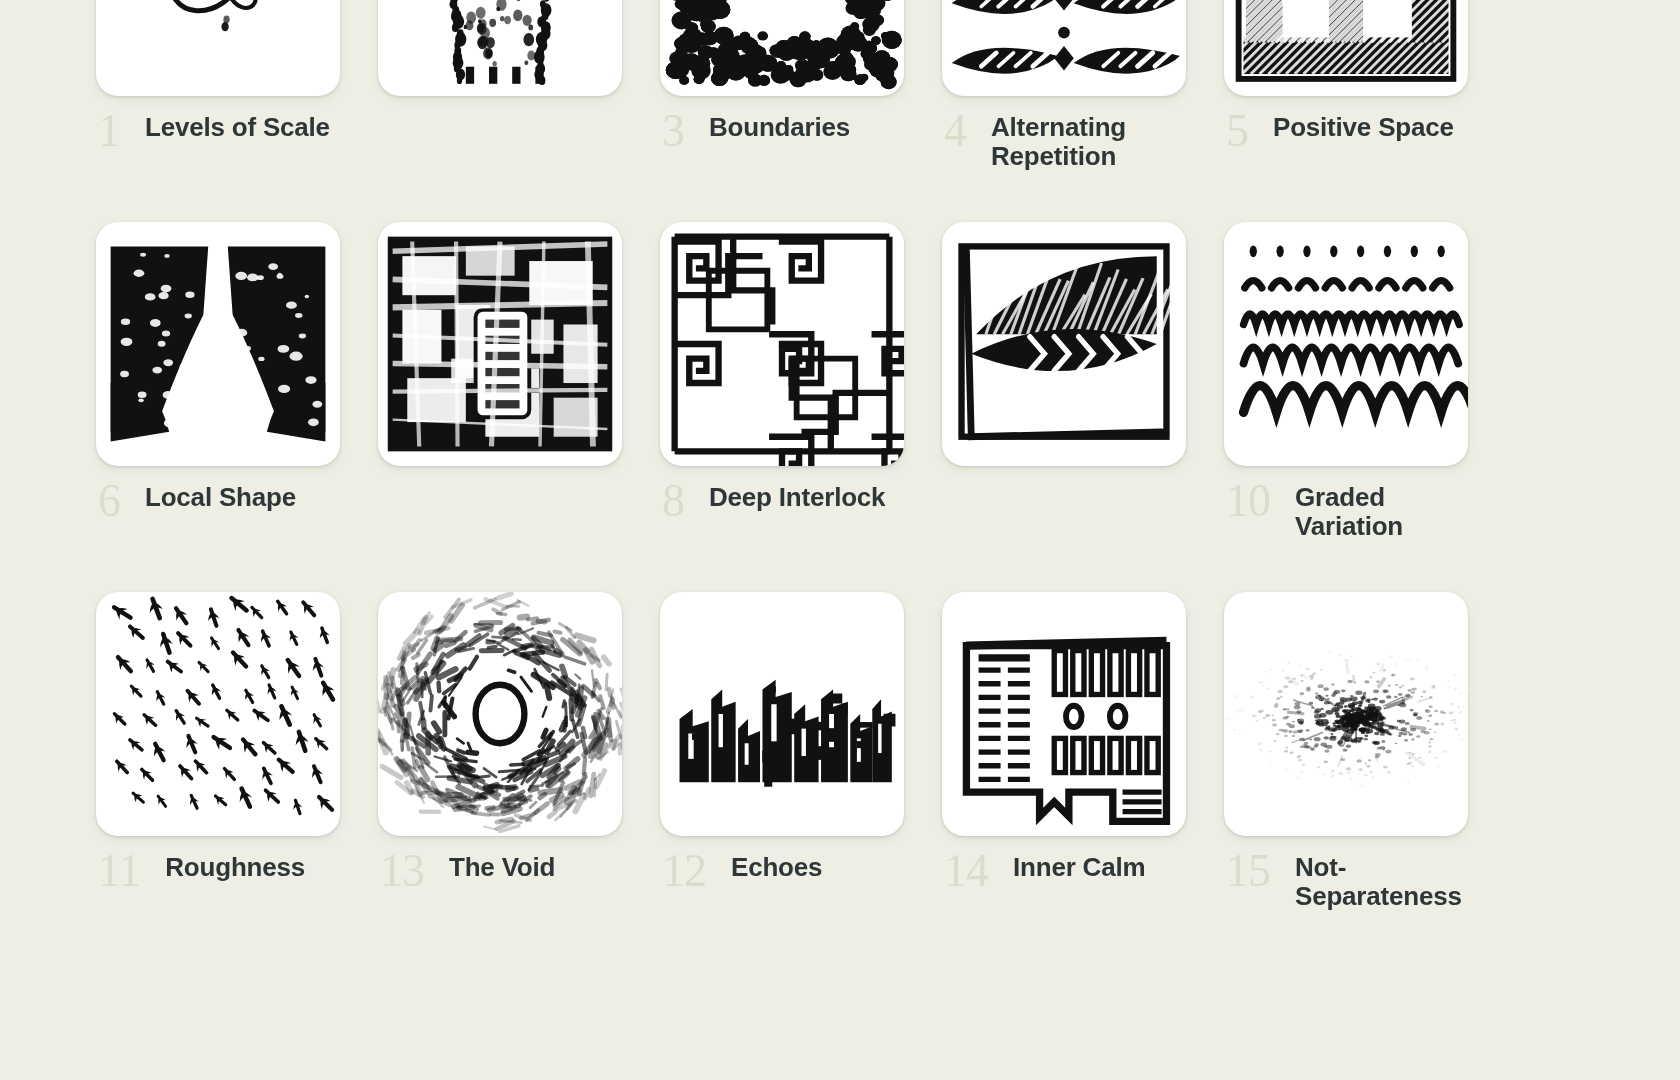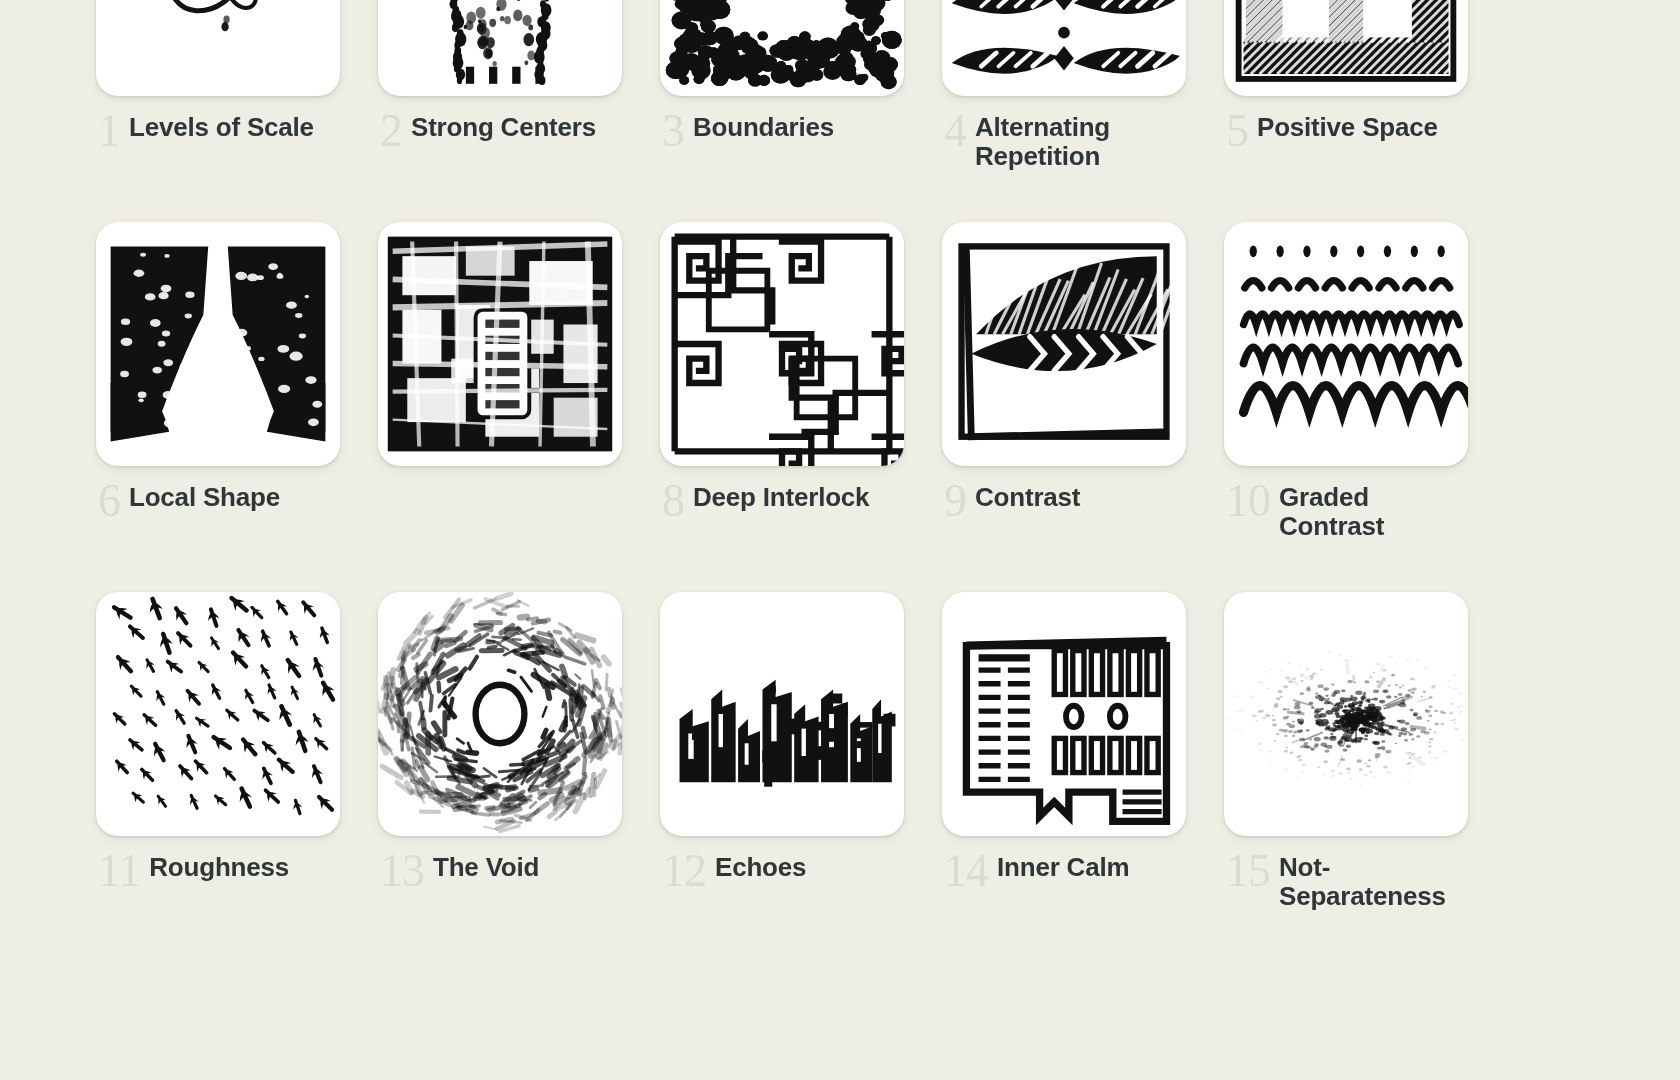--- a/index.html
+++ b/index.html
@@ -41,21 +41,21 @@
     overflow: hidden;
     position: relative;
     flex: 0 0 auto;
   }
   .card svg { display:block; width:100%; height:100%; }
 
   .caption {
     margin-top: 14px;
     display: flex;
     align-items: flex-start;
-    gap: 9px;
+    gap: 25px;
     width: 244px;
     padding-left: 2px;
   }
   .num {
     font-family: "Liberation Serif", serif;
     font-size: 46px;
     line-height: 0.82;
     color: #dcdccd;
     font-weight: 400;
     letter-spacing: -1px;
@@ -307,24 +307,20 @@
           <ellipse cx="49.0" cy="51.8" rx="1.3" ry="1.6" fill="#111111" opacity="0.80"></ellipse>
           <ellipse cx="62.0" cy="45.0" rx="1.6" ry="2.0" fill="#111111" opacity="0.91"></ellipse>
           <ellipse cx="60.8" cy="86.4" rx="0.8" ry="1.0" fill="#111111" opacity="0.81"></ellipse>
           <ellipse cx="42.2" cy="28.2" rx="0.8" ry="1.0" fill="#111111" opacity="0.71"></ellipse>
           <ellipse cx="50.9" cy="68.3" rx="0.9" ry="1.1" fill="#111111" opacity="0.71"></ellipse>
           <rect x="36" y="88" width="3.4" height="7" fill="#111111"></rect>
           <rect x="45.5" y="88" width="3.4" height="7" fill="#111111"></rect>
           <rect x="55" y="88" width="3.4" height="7" fill="#111111"></rect>
           <rect x="64.5" y="88" width="3.4" height="7" fill="#111111"></rect>
         </svg>
-      </div>
-      <div class="caption">
-        <span class="num">2</span>
-        <span class="label">Strong Centers</span>
       </div>
     </div>
     <div class="cell">
       <div class="card">
         <svg viewBox="0 0 100 100" preserveAspectRatio="xMidYMid meet">
           <g fill="#111111">
             <ellipse cx="92.9" cy="32.3" rx="3.7" ry="3.3"></ellipse>
             <ellipse cx="17.2" cy="85.7" rx="2.7" ry="2.4"></ellipse>
             <ellipse cx="24.3" cy="32.3" rx="3.2" ry="2.9"></ellipse>
             <ellipse cx="71.9" cy="90.0" rx="1.8" ry="1.6"></ellipse>
@@ -1278,24 +1274,20 @@
           <path d="M89.39999999999999 46 l 10 -28.12272739974909" stroke="#fff" stroke-width="1.3" opacity="0.8"></path>
           <path d="M12 54 Q 48 36 88 50 Q 52 70 12 54 Z" fill="#111111"></path>
           <path d="M36 47 l 6 7 -6 7" fill="none" stroke="#fff" stroke-width="2.2" stroke-linecap="round"></path>
           <path d="M46 47 l 6 7 -6 7" fill="none" stroke="#fff" stroke-width="2.2" stroke-linecap="round"></path>
           <path d="M56 47 l 6 7 -6 7" fill="none" stroke="#fff" stroke-width="2.2" stroke-linecap="round"></path>
           <path d="M66 47 l 6 7 -6 7" fill="none" stroke="#fff" stroke-width="2.2" stroke-linecap="round"></path>
           <path d="M76 47 l 6 7 -6 7" fill="none" stroke="#fff" stroke-width="2.2" stroke-linecap="round"></path>
           <path d="M10 12 L 12 88 L 90 86" fill="none" stroke="#111111" stroke-width="2.8" stroke-linecap="round"></path>
         </svg>
       </div>
-      <div class="caption">
-        <span class="num">9</span>
-        <span class="label">Contrast</span>
-      </div>
     </div>
     <div class="cell">
       <div class="card">
         <svg viewBox="0 0 100 100" preserveAspectRatio="xMidYMid meet">
           <ellipse cx="12" cy="12" rx="1.5" ry="2.4" fill="#111111"></ellipse>
           <ellipse cx="23" cy="12" rx="1.5" ry="2.4" fill="#111111"></ellipse>
           <ellipse cx="34" cy="12" rx="1.5" ry="2.4" fill="#111111"></ellipse>
           <ellipse cx="45" cy="12" rx="1.5" ry="2.4" fill="#111111"></ellipse>
           <ellipse cx="56" cy="12" rx="1.5" ry="2.4" fill="#111111"></ellipse>
           <ellipse cx="67" cy="12" rx="1.5" ry="2.4" fill="#111111"></ellipse>
@@ -1309,21 +1301,21 @@
           <path d="M63.5 27 q 3.5 -6 7 0" fill="none" stroke="#111111" stroke-width="3" stroke-linecap="round"></path>
           <path d="M74.5 27 q 3.5 -6 7 0" fill="none" stroke="#111111" stroke-width="3" stroke-linecap="round"></path>
           <path d="M85.5 27 q 3.5 -6 7 0" fill="none" stroke="#111111" stroke-width="3" stroke-linecap="round"></path>
           <path d="M8 42 Q 10.6 33.3 13.2 42 Q 15.8 33.3 18.4 42 Q 21.0 33.3 23.6 42 Q 26.2 33.3 28.8 42 Q 31.4 33.3 34.0 42 Q 36.6 33.3 39.2 42 Q 41.8 33.3 44.4 42 Q 47.0 33.3 49.6 42 Q 52.2 33.3 54.8 42 Q 57.4 33.3 60.0 42 Q 62.6 33.3 65.2 42 Q 67.8 33.3 70.4 42 Q 73.0 33.3 75.6 42 Q 78.2 33.3 80.8 42 Q 83.4 33.3 86.0 42 Q 88.6 33.3 91.2 42 Q 93.8 33.3 96.4 42" fill="none" stroke="#111111" stroke-width="3.0" stroke-linecap="round"></path>
           <path d="M8 58 Q 12.0 44.7 16.0 58 Q 20.0 44.7 24.0 58 Q 28.0 44.7 32.0 58 Q 36.0 44.7 40.0 58 Q 44.0 44.7 48.0 58 Q 52.0 44.7 56.0 58 Q 60.0 44.7 64.0 58 Q 68.0 44.7 72.0 58 Q 76.0 44.7 80.0 58 Q 84.0 44.7 88.0 58 Q 92.0 44.7 96.0 58" fill="none" stroke="#111111" stroke-width="3.2" stroke-linecap="round"></path>
           <path d="M8 78 Q 14.8 56.2 21.5 78 Q 28.3 56.2 35.0 78 Q 41.8 56.2 48.5 78 Q 55.3 56.2 62.0 78 Q 68.8 56.2 75.5 78 Q 82.3 56.2 89.0 78 Q 95.8 56.2 102.5 78" fill="none" stroke="#111111" stroke-width="3.8" stroke-linecap="round"></path>
         </svg>
       </div>
       <div class="caption">
         <span class="num">10</span>
-        <span class="label">Graded Contrast</span>
+        <span class="label">Graded Variation</span>
       </div>
     </div>
     <div class="cell">
       <div class="card">
         <svg viewBox="0 0 100 100" preserveAspectRatio="xMidYMid meet">
           <g transform="translate(9.8 11.3) rotate(-54) scale(1.22)">
             <path d="M0 0 q 2.2 -5.5 4.4 0 q -2.2 -2.2 -4.4 0 z" fill="#111111"></path>
             <path d="M2.2 -4 l 0.4 6.5" stroke="#111111" stroke-width="1.5" stroke-linecap="round"></path>
           </g>
           <g transform="translate(22.0 8.6) rotate(-17) scale(1.28)">

